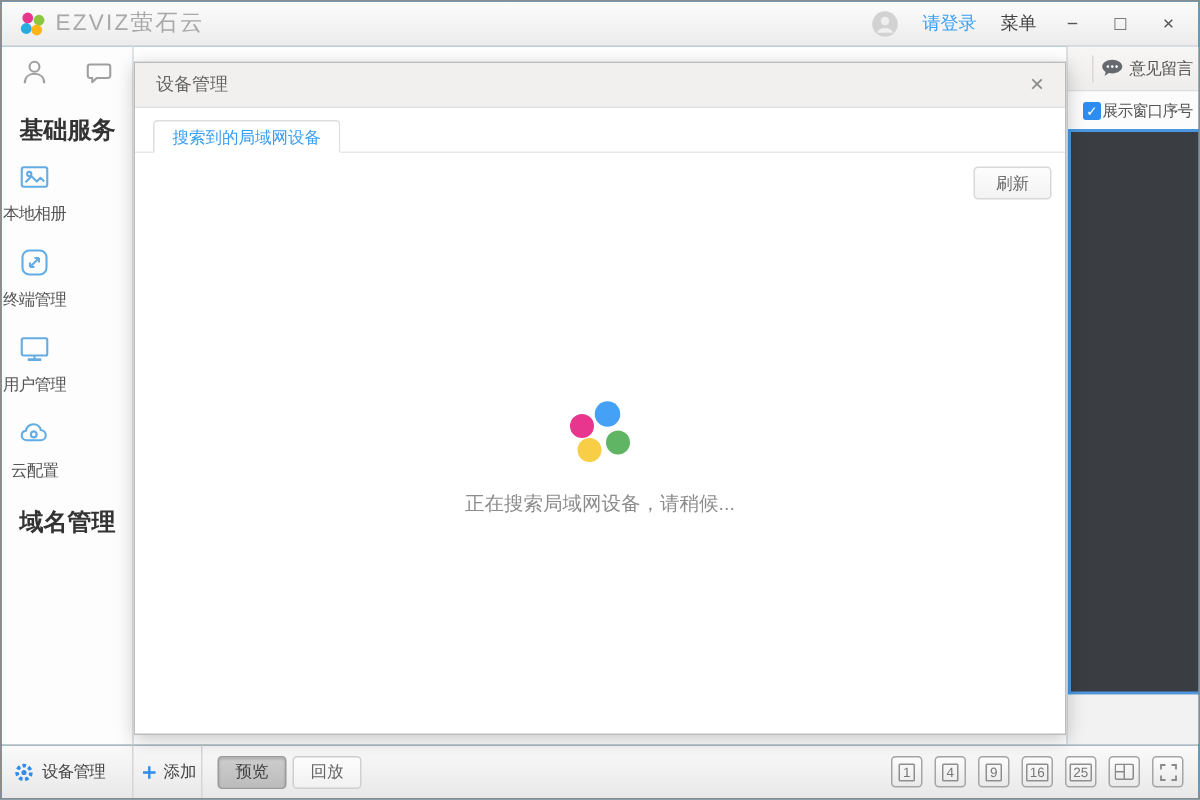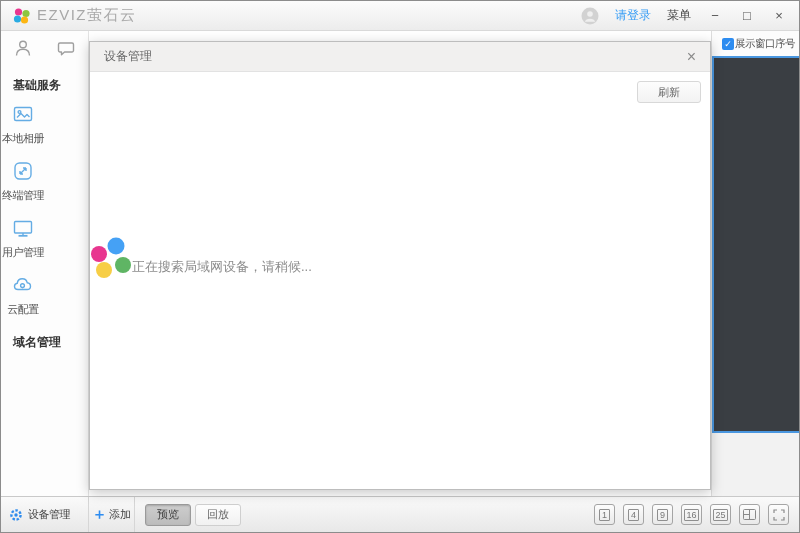--- a/index.html
+++ b/index.html
@@ -15,21 +15,21 @@
   .menu-label { color:#444; font-size:12px; cursor:pointer; }
   .win-btn { color:#555; font-size:13px; width:16px; text-align:center; cursor:pointer; line-height:16px; }
 
   
   .main { position:absolute; top:30px; left:0; right:0; bottom:36px; display:flex; }
 
   
   .sidebar { width:88px; background:#fdfdfd; border-right:1px solid #e3e3e3; flex-shrink:0; }
   .sidebar-top { display:flex; height:34px; align-items:center; }
   .sidebar-top .cell { width:44px; display:flex; justify-content:center; }
-  .section-title { font-size:12px; font-weight:bold; color:#333; padding:12px 0 8px 12px; }
+  .section-title { font-size:16px; font-weight:bold; color:#333; padding:12px 0 8px 12px; }
   .service-grid { display:flex; flex-wrap:wrap; }
   .service-item { width:44px; display:flex; flex-direction:column; align-items:center; margin-bottom:13px; cursor:pointer;justify-content:space-between; }
   .service-label { font-size:11px; letter-spacing:-0.5px; color:#555; margin-top:5px; white-space:nowrap; }
 
   
   .workspace { flex:1; background:#fff; position:relative; }
 
   
   .right-panel { width:88px; flex-shrink:0; display:flex; flex-direction:column; border-left:1px solid #ddd; background:#fafafa; }
   .feedback-row { height:30px; background:linear-gradient(#f7f6f5,#eeedec); border-bottom:1px solid #ddd; display:flex; align-items:center; justify-content:flex-end; padding-right:4px; }
@@ -42,22 +42,22 @@
   .panel-footer { flex:1; background:#f2f2f2; }
 
   
   .dialog { position:absolute; left:88px; top:40px; width:622px; height:449px; background:#fff; border:1px solid #bdbdbd; box-shadow:0 3px 12px rgba(0,0,0,0.22); z-index:5; }
   .dialog-header { height:30px; background:#f1f0ef; border-bottom:1px solid #e2e2e2; display:flex; align-items:center; padding:0 14px; }
   .dialog-title { font-size:12px; color:#666; }
   .dialog-close { margin-left:auto; color:#8a8a8a; font-size:16px; cursor:pointer; line-height:16px; }
   .tab-strip { padding:8px 0 0 12px; border-bottom:1px solid #e8e8e8; display:flex; }
   .tab { height:22px; padding:0 12px; border:1px solid #ddd; border-bottom:1px solid #fff; border-radius:3px 3px 0 0; background:#fff; color:#3a9ef5; font-size:11px; display:flex; align-items:center; margin-bottom:-1px; cursor:pointer; }
   .dialog-body { position:relative; height:386px; background:#fff; }
-  .refresh-btn { position:absolute; top:9px; right:9px; width:64px; height:22px; background:linear-gradient(#fdfdfd,#f3f3f3); border:1px solid #d8d8d8; border-radius:3px; font-size:11px; color:#666; display:flex; align-items:center; justify-content:center; cursor:pointer; }
-  .loading { position:absolute; top:165px; left:0; right:0; display:flex; align-items:center; }
+  .refresh-btn { position:absolute; top:9px; right:9px; width:52px; height:22px; background:linear-gradient(#fdfdfd,#f3f3f3); border:1px solid #d8d8d8; border-radius:3px; font-size:11px; color:#666; display:flex; align-items:center; justify-content:center; cursor:pointer; }
+  .loading { position:absolute; top:165px; left:0; right:0; display:flex; flex-direction:column; align-items:center; }
   .loading-text { margin-top:18px; font-size:13px; color:#8c8c8c; }
 
   
   .bottom-bar { position:absolute; left:0; right:0; bottom:0; height:36px; background:linear-gradient(#fafafa,#e8e8e8); border-top:1px solid #c9c9c9; display:flex; align-items:center; }
   .bb-device { width:88px; height:100%; display:flex; align-items:center; gap:5px; padding-left:8px; border-right:1px solid #d6d6d6; cursor:pointer; }
   .bb-device-label { font-size:11px; letter-spacing:-0.5px; color:#444; white-space:nowrap; }
   .bb-add { width:46px; height:100%; display:flex; align-items:center; justify-content:center; gap:2px; border-right:1px solid #d6d6d6; cursor:pointer; }
   .plus-glyph { color:#2d8cf0; font-size:15px; font-weight:bold; }
   .bb-add-label { font-size:11px; color:#444; }
   .view-tabs { display:flex; gap:4px; margin-left:10px; }
@@ -163,33 +163,49 @@
           <span class="service-label">云配置</span>
         </div>
       </div>
 
       <div class="section-title" style="padding-top:4px;">域名管理</div>
     </div>
 
     <div class="workspace"></div>
 
     <div class="right-panel">
+      <div class="feedback-row">
+        <div class="feedback-btn">
+          <span>
+            <svg width="15" height="13" viewBox="0 0 15 13">
+              <path d="M7.5,0.8 c3.7,0 6.7,2 6.7,4.6 c0,2.5-3,4.6-6.7,4.6 c-0.8,0-1.6-0.1-2.3-0.3 l-2.8,1.9 l0.7-2.6 c-1.4-0.8-2.3-2.1-2.3-3.6 c0-2.6,3-4.6,6.7-4.6 z" fill="#66696d"></path>
+              <circle cx="4.6" cy="5.4" r="0.85" fill="#fff"></circle>
+              <circle cx="7.5" cy="5.4" r="0.85" fill="#fff"></circle>
+              <circle cx="10.4" cy="5.4" r="0.85" fill="#fff"></circle>
+            </svg>
+          </span>
+          <span class="feedback-label">意见留言</span>
+        </div>
+      </div>
       <div class="checkbox-row">
         <span class="checkbox">✓</span>
         <span class="checkbox-label">展示窗口序号</span>
       </div>
       <div class="video-panel"></div>
       <div class="panel-footer"></div>
     </div>
   </div>
 
   <div class="dialog">
     <div class="dialog-header">
       <span class="dialog-title">设备管理</span>
       <span class="dialog-close">×</span>
+    </div>
+    <div class="tab-strip">
+      <div class="tab">搜索到的局域网设备</div>
     </div>
     <div class="dialog-body">
       <div class="refresh-btn">刷新</div>
       <div class="loading">
         <span>
           <svg width="42" height="42" viewBox="0 0 42 42">
             <circle cx="9" cy="17" r="8" fill="#e8368f"></circle>
             <circle cx="26" cy="9" r="8.5" fill="#45a1f5"></circle>
             <circle cx="33" cy="28" r="8" fill="#5fb564"></circle>
             <circle cx="14" cy="33" r="8" fill="#f7ce46"></circle>

